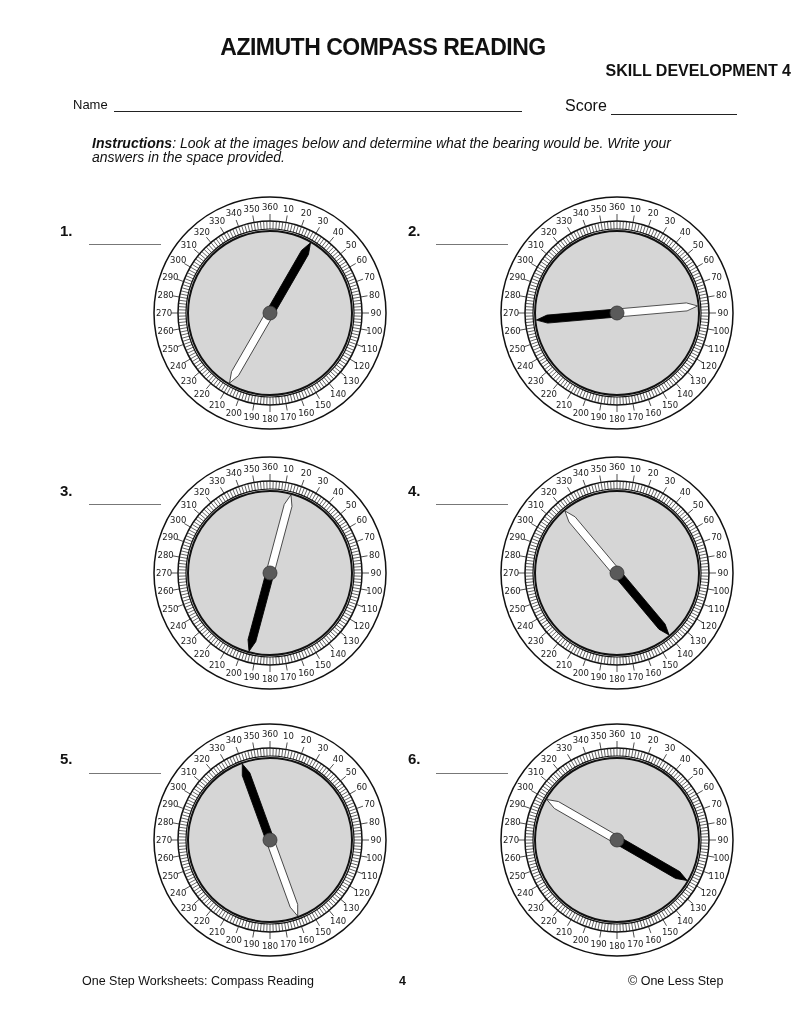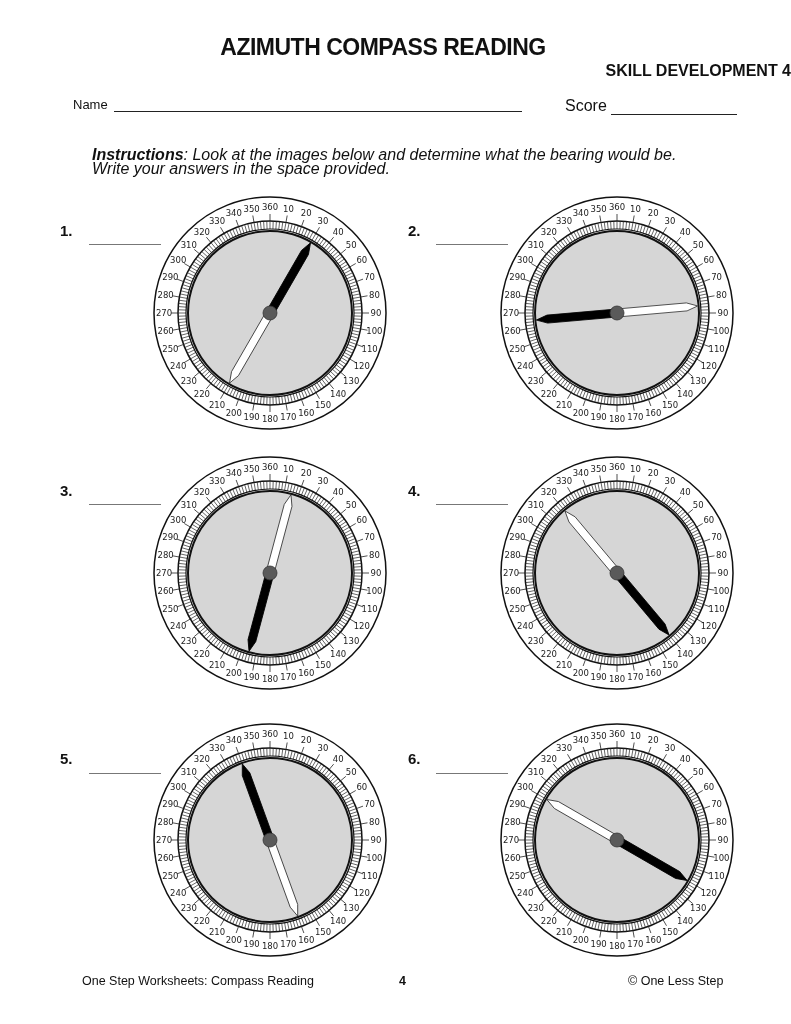--- a/index.html
+++ b/index.html
@@ -3,21 +3,21 @@
 <meta charset="utf-8">
 <style>
   html,body{margin:0;padding:0;background:#fff;}
   body{width:791px;height:1024px;position:relative;overflow:hidden;font-family:"Liberation Sans",sans-serif;color:#111;}
   .title{position:absolute;left:0;width:766px;top:34px;text-align:center;font-weight:bold;font-size:23px;letter-spacing:-0.5px;}
   .subtitle{position:absolute;left:0;width:791px;top:62px;text-align:right;font-weight:bold;font-size:16px;}
   .namefield{position:absolute;left:73px;top:97px;font-size:13px;display:flex;align-items:flex-end;}
   .namefield .line{display:inline-block;width:408px;border-bottom:1.2px solid #222;margin-left:6px;height:13px;}
   .scorefield{position:absolute;left:565px;top:97px;font-size:16px;display:flex;align-items:flex-end;}
   .scorefield .line{display:inline-block;width:126px;border-bottom:1.2px solid #222;margin-left:4px;height:13px;}
-  .instructions{position:absolute;left:92px;top:136px;width:610px;font-size:16px;font-style:italic;line-height:14px;margin-top:12px;}
+  .instructions{position:absolute;left:92px;top:136px;width:610px;font-size:14px;font-style:italic;line-height:14px;}
   .instructions b{font-weight:bold;}
   .qlabel{position:absolute;font-weight:bold;font-size:15px;}
   .aline{position:absolute;width:72px;border-top:1px solid #777;}
   svg.compass{position:absolute;}
   .footer{position:absolute;top:974px;font-size:12.5px;}
 </style>
 </head>
 <body>
 
 <div class="title">AZIMUTH COMPASS READING</div>

